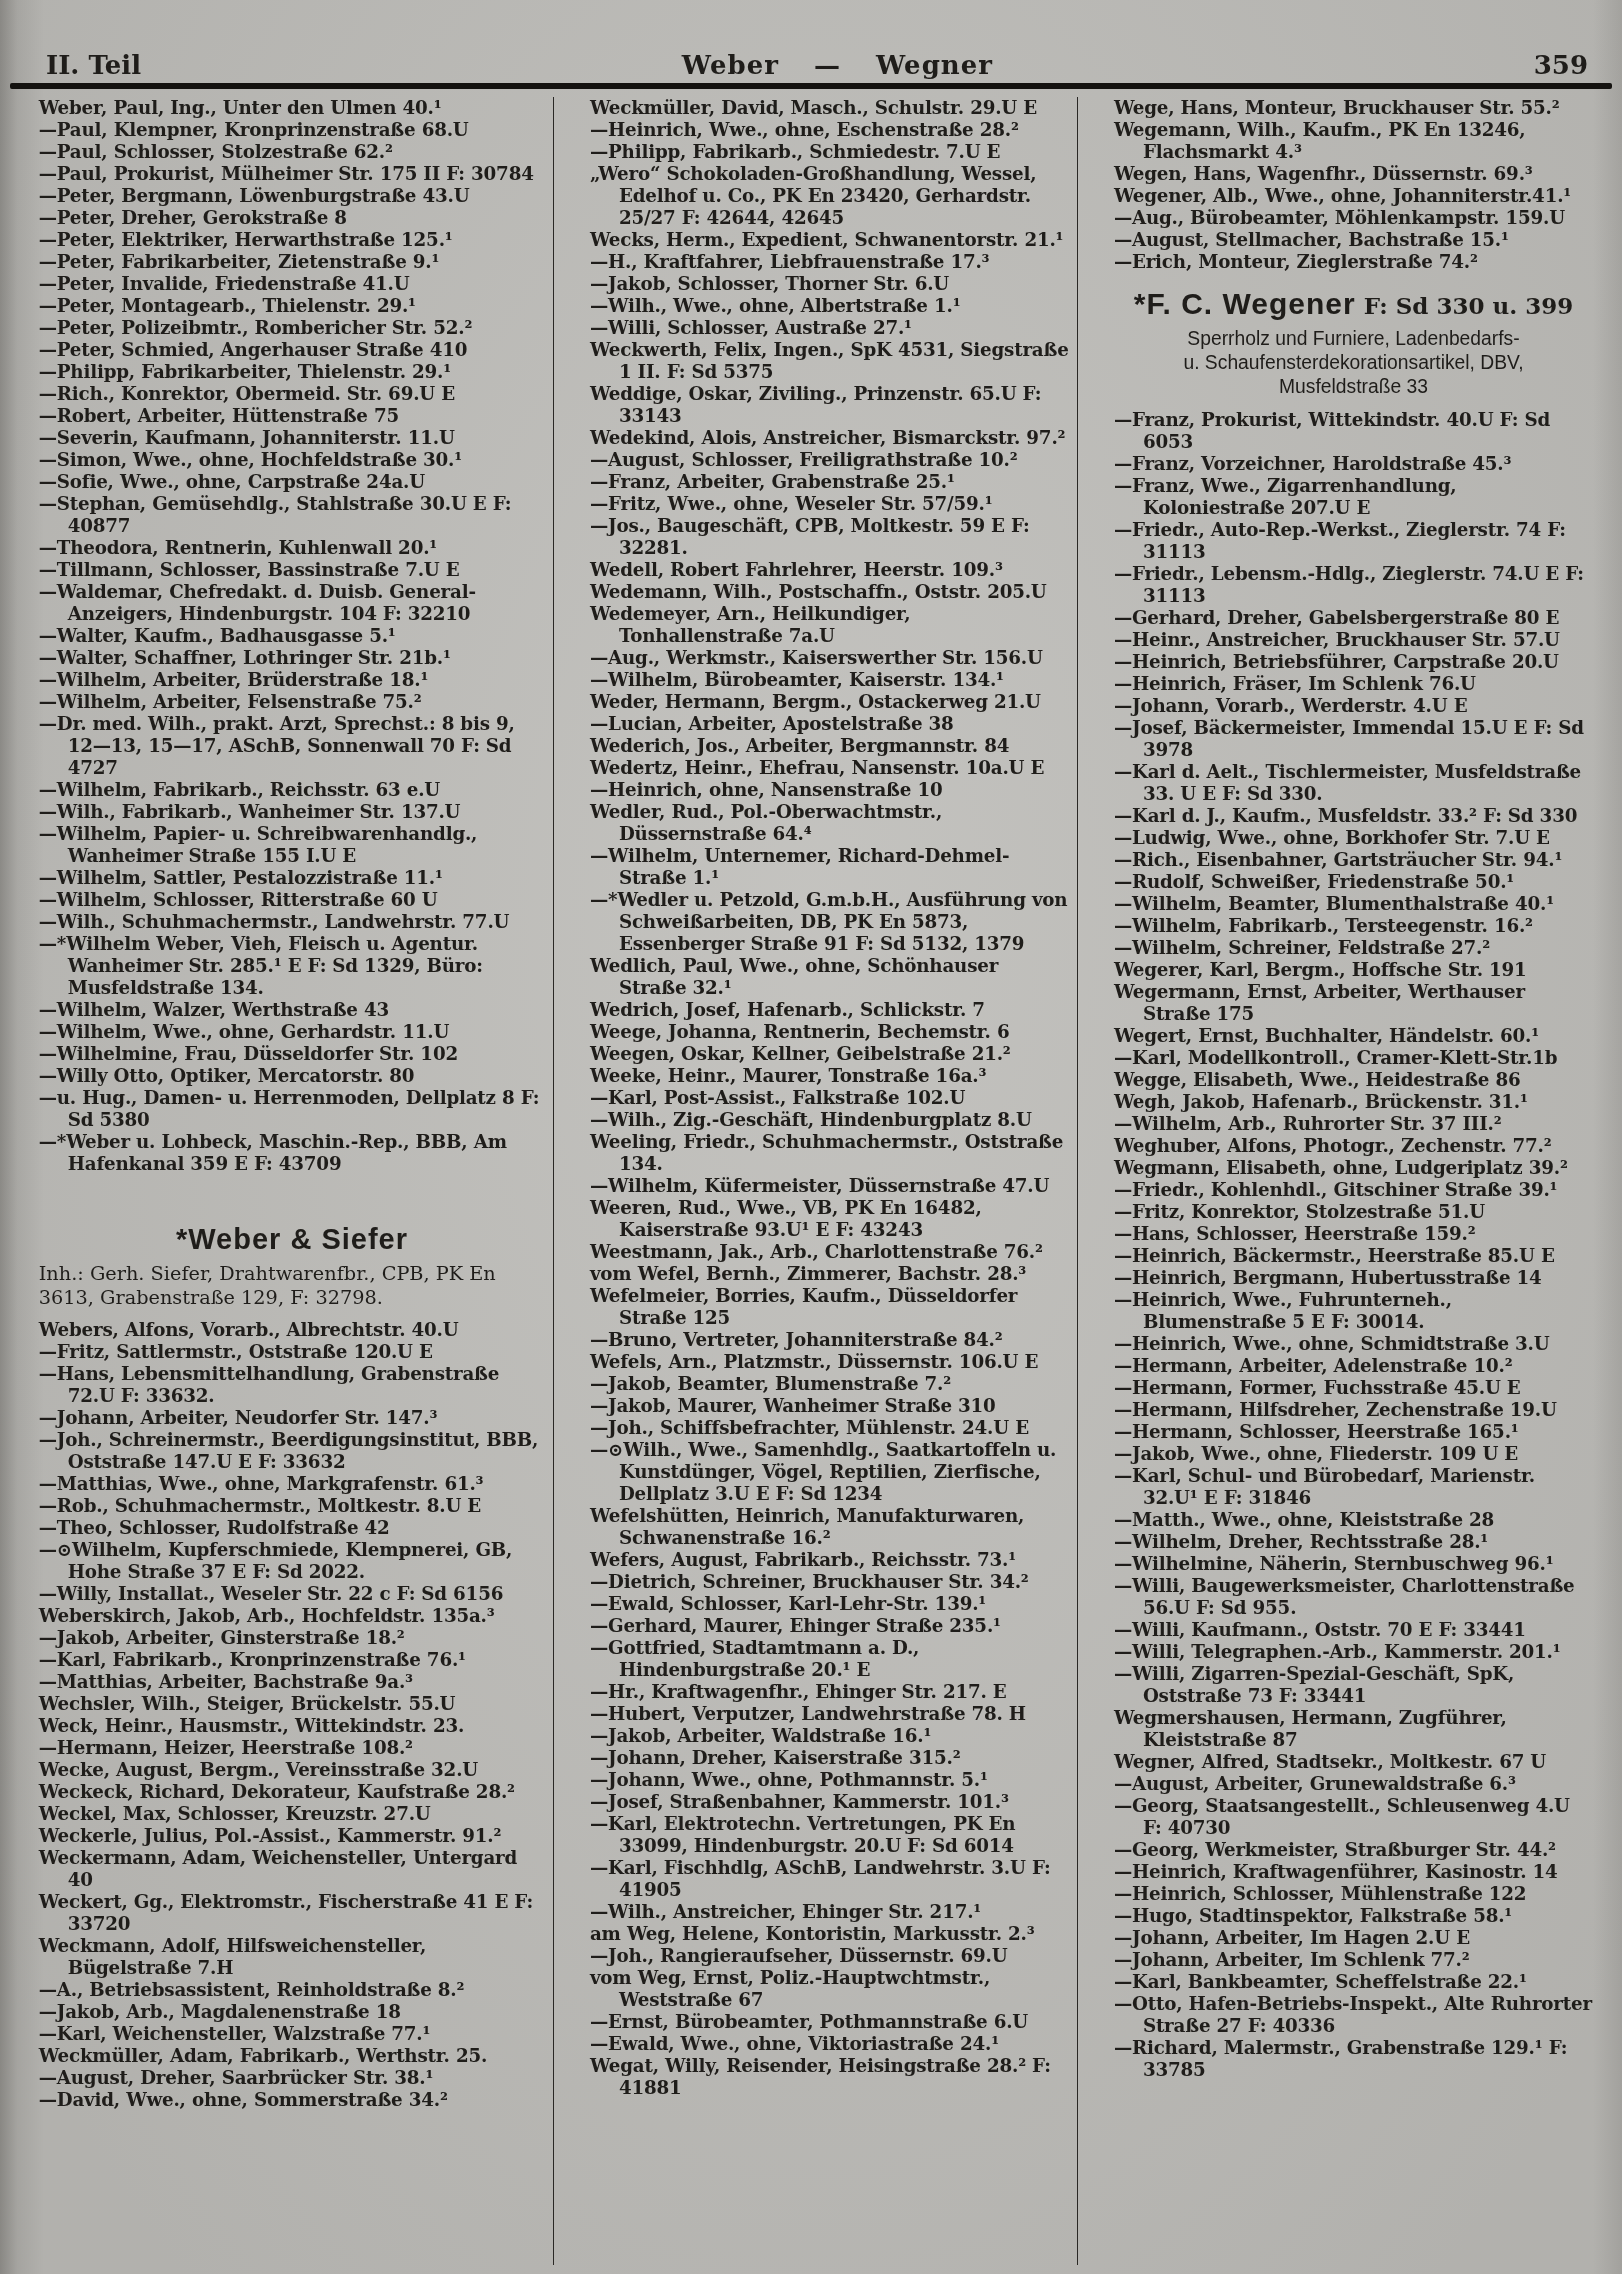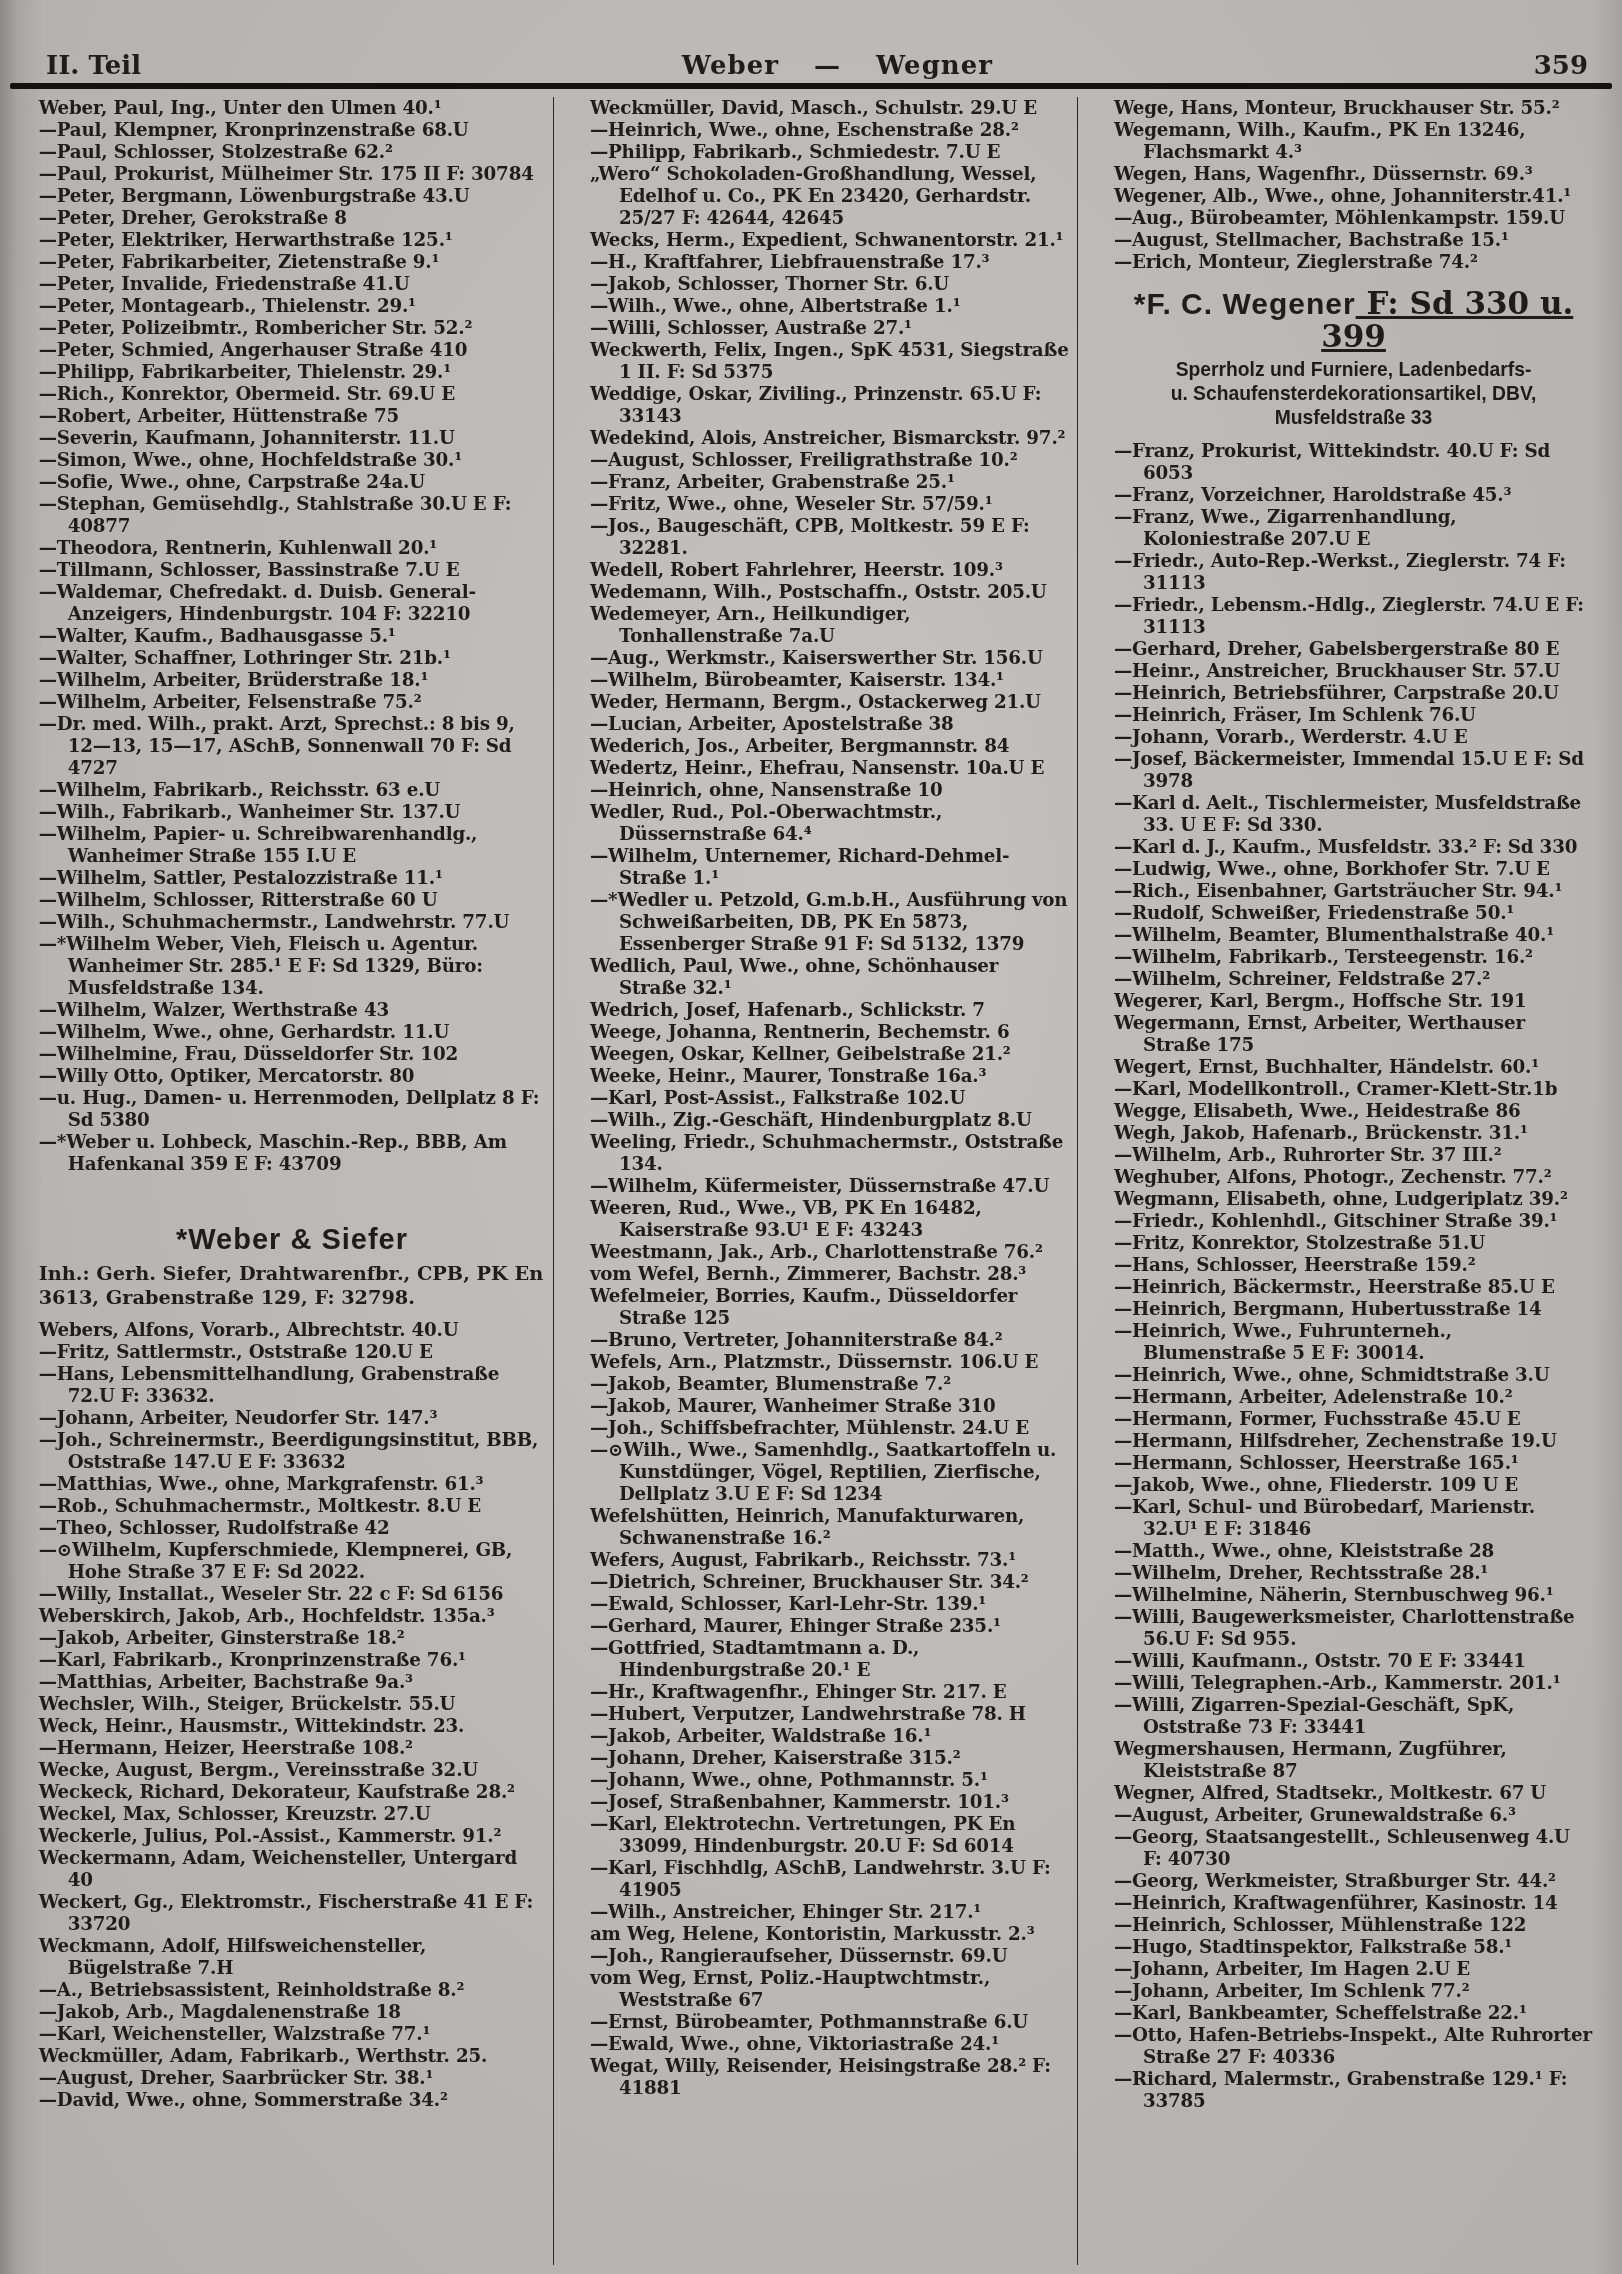--- a/index.html
+++ b/index.html
@@ -21,22 +21,22 @@
   .cols{position:absolute;top:97px;left:29px;right:21px;bottom:9.7px;
         display:flex;}
   .col{width:33.33%;padding:0 7.7px 0 9.7px;box-sizing:border-box;overflow:hidden;}
   .col + .col{border-left:1.9px solid #2a2825;padding-left:36px;}
   .entry{margin:0;padding-left:29px;text-indent:-29px;
          font-size:18.3px;line-height:22px;font-weight:bold;
          letter-spacing:-0.2px;}
   .ad{margin:13.5px 0 9.7px 0;}
   .ad-title{text-align:center;font-family:"Liberation Sans","DejaVu Sans",sans-serif;
             font-weight:bold;font-size:30px;line-height:33px;letter-spacing:1px;margin-bottom:5.8px;}
-  .ad-note{font-family:"DejaVu Serif",serif;font-size:31px;font-weight:bold;letter-spacing:0;text-decoration:underline;}
-  .ad-line{font-size:19.3px;line-height:24px;font-weight:bold;
+  .ad-note{font-family:"DejaVu Serif",serif;font-size:23px;font-weight:bold;letter-spacing:0;}
+  .ad-line{font-size:19.3px;line-height:24px;font-weight:normal;
            font-family:"Liberation Sans","DejaVu Sans",sans-serif;}
   .ad-left .ad-title{text-align:center;font-size:29px;margin-top:48px;}
   .ad-left .ad-line{text-align:left;font-family:"DejaVu Serif",serif;font-size:19.3px;}
   .ad-center .ad-line{text-align:center;}
 </style>
 </head>
 <body>
 
 <div class="page">
   <div class="hdr">

